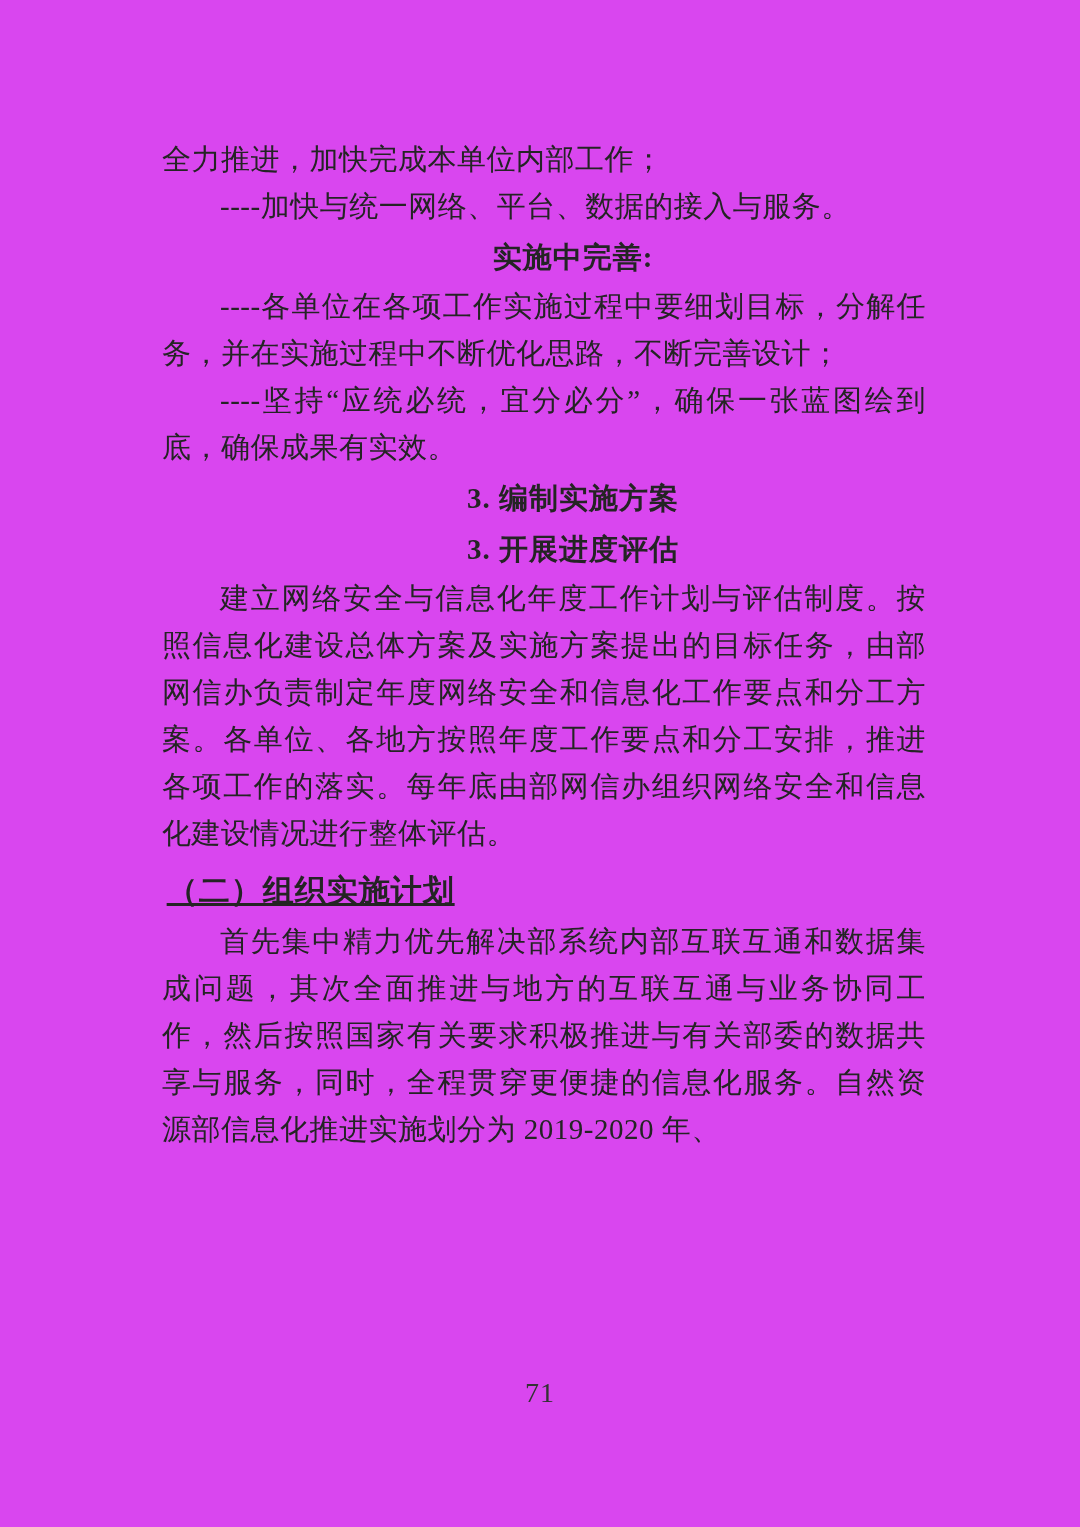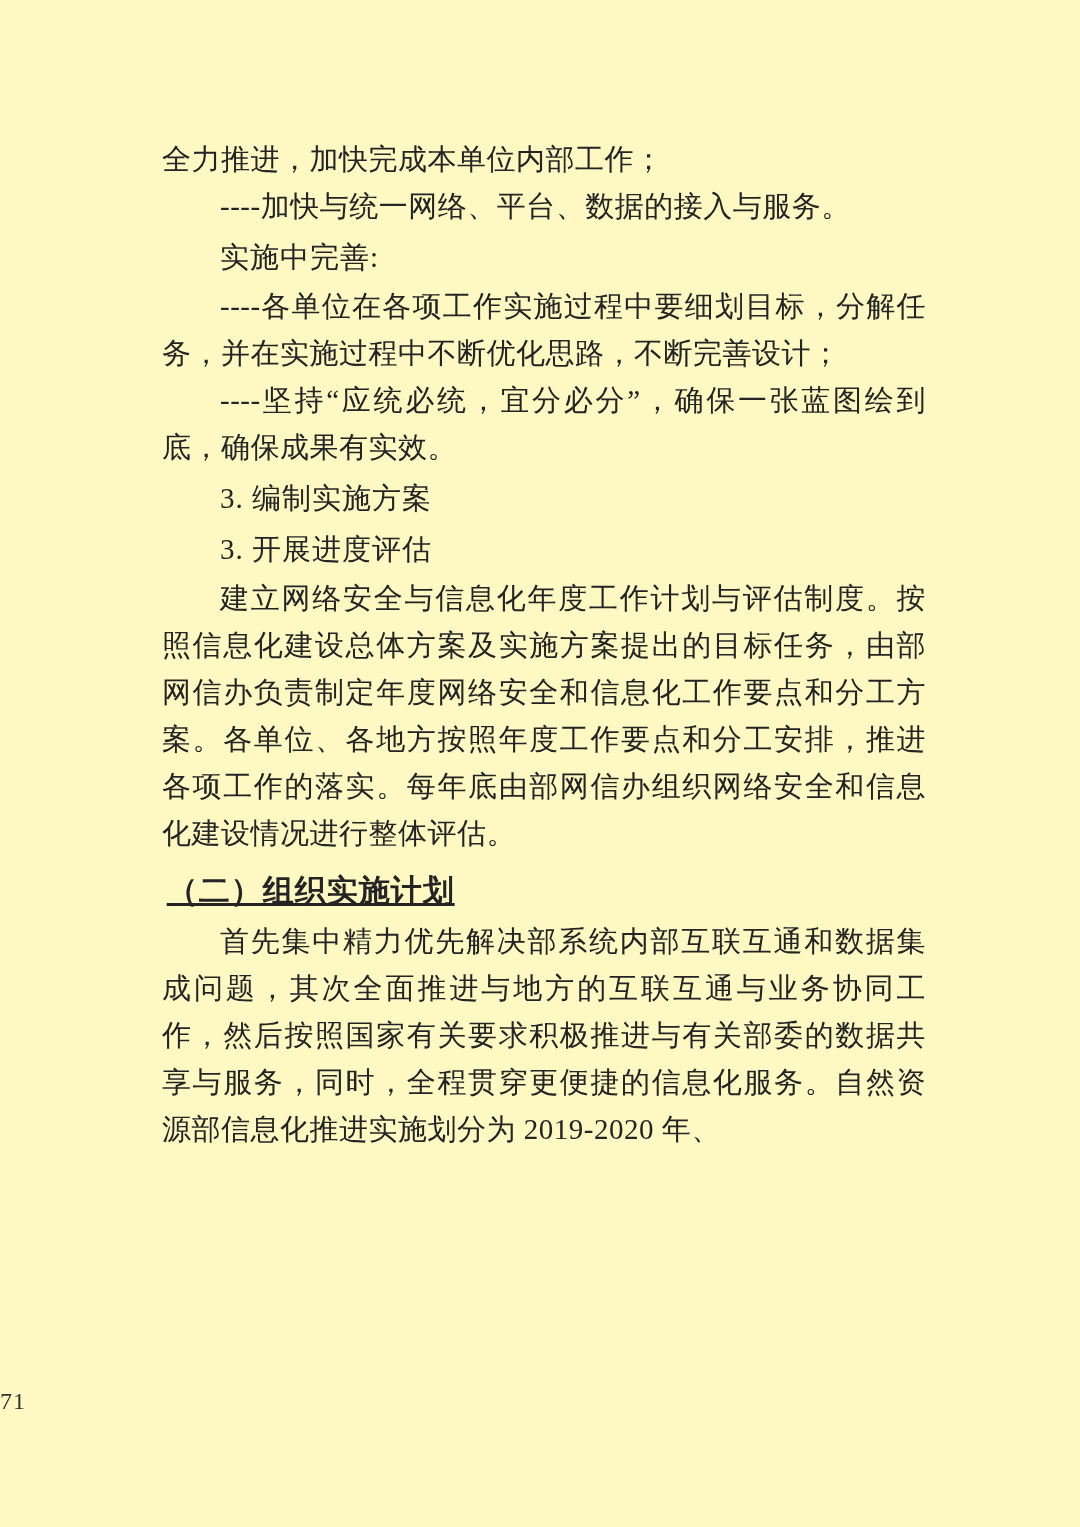--- a/index.html
+++ b/index.html
@@ -4,21 +4,21 @@
 <style>
   html, body {
     margin: 0;
     padding: 0;
     background: #ffffff;
   }
   .page {
     position: relative;
     width: 1080px;
     height: 1527px;
-    background: #fef9c3;
+    background: #d946ef;
     overflow: hidden;
     font-family: "Liberation Serif", "DejaVu Serif", serif;
     color: #242424;
   }
   .content {
     position: absolute;
     top: 136px;
     left: 162px;
     width: 764px;
   }
@@ -26,42 +26,42 @@
     font-size: 29px;
     line-height: 47px;
     text-align: justify;
     text-justify: inter-ideograph;
     letter-spacing: 0.5px;
   }
   .block.indent {
     text-indent: 2em;
   }
   .heading3 {
-    font-weight: 400;
-    text-align: left;
+    font-weight: 700;
+    text-align: center;
     margin: 4px 0 2px 0;
     letter-spacing: 1px;
   }
   .heading2 {
     font-weight: 700;
     font-family: "Liberation Sans", "DejaVu Sans", sans-serif;
     font-size: 31px;
     text-align: left;
     margin: 10px 0 4px 0;
     padding-left: 0.15em;
     letter-spacing: 1px;
     text-decoration: underline;
   }
   .page-number {
     position: absolute;
-    bottom: 112px;
+    bottom: 118px;
     left: 0;
     right: 0;
-    text-align: left;
-    font-size: 24px;
+    text-align: center;
+    font-size: 28px;
     color: #333333;
     letter-spacing: 1px;
   }
 </style>
 </head>
 <body>
 
 <div class="page">
   <div class="content" id="content">
       <div class="block body">全力推进，加快完成本单位内部工作；</div>

